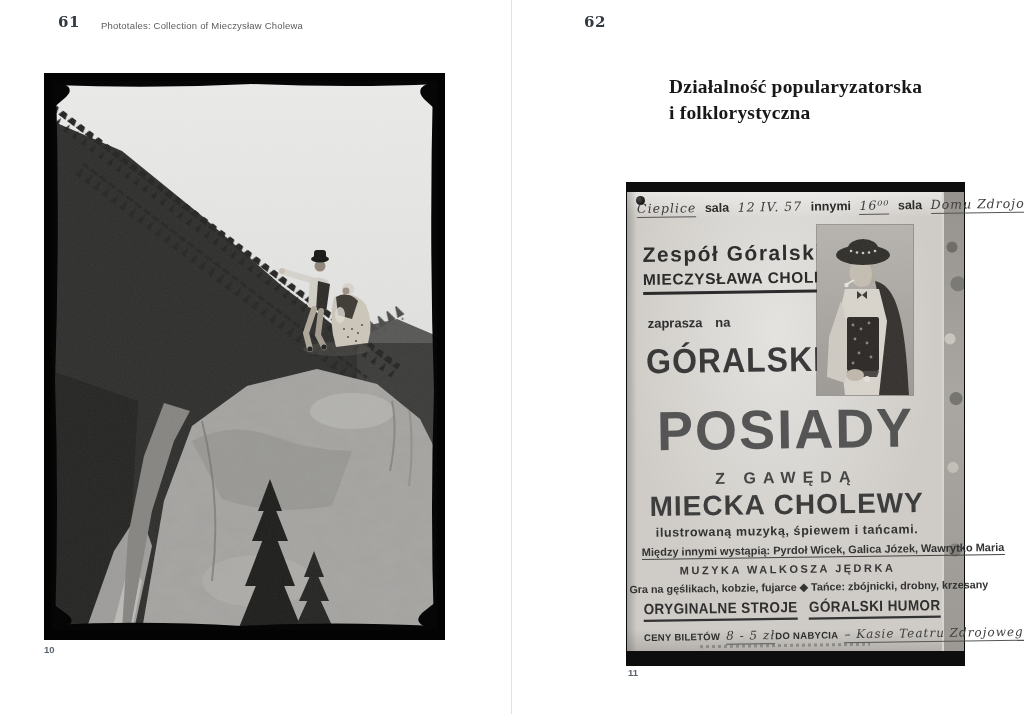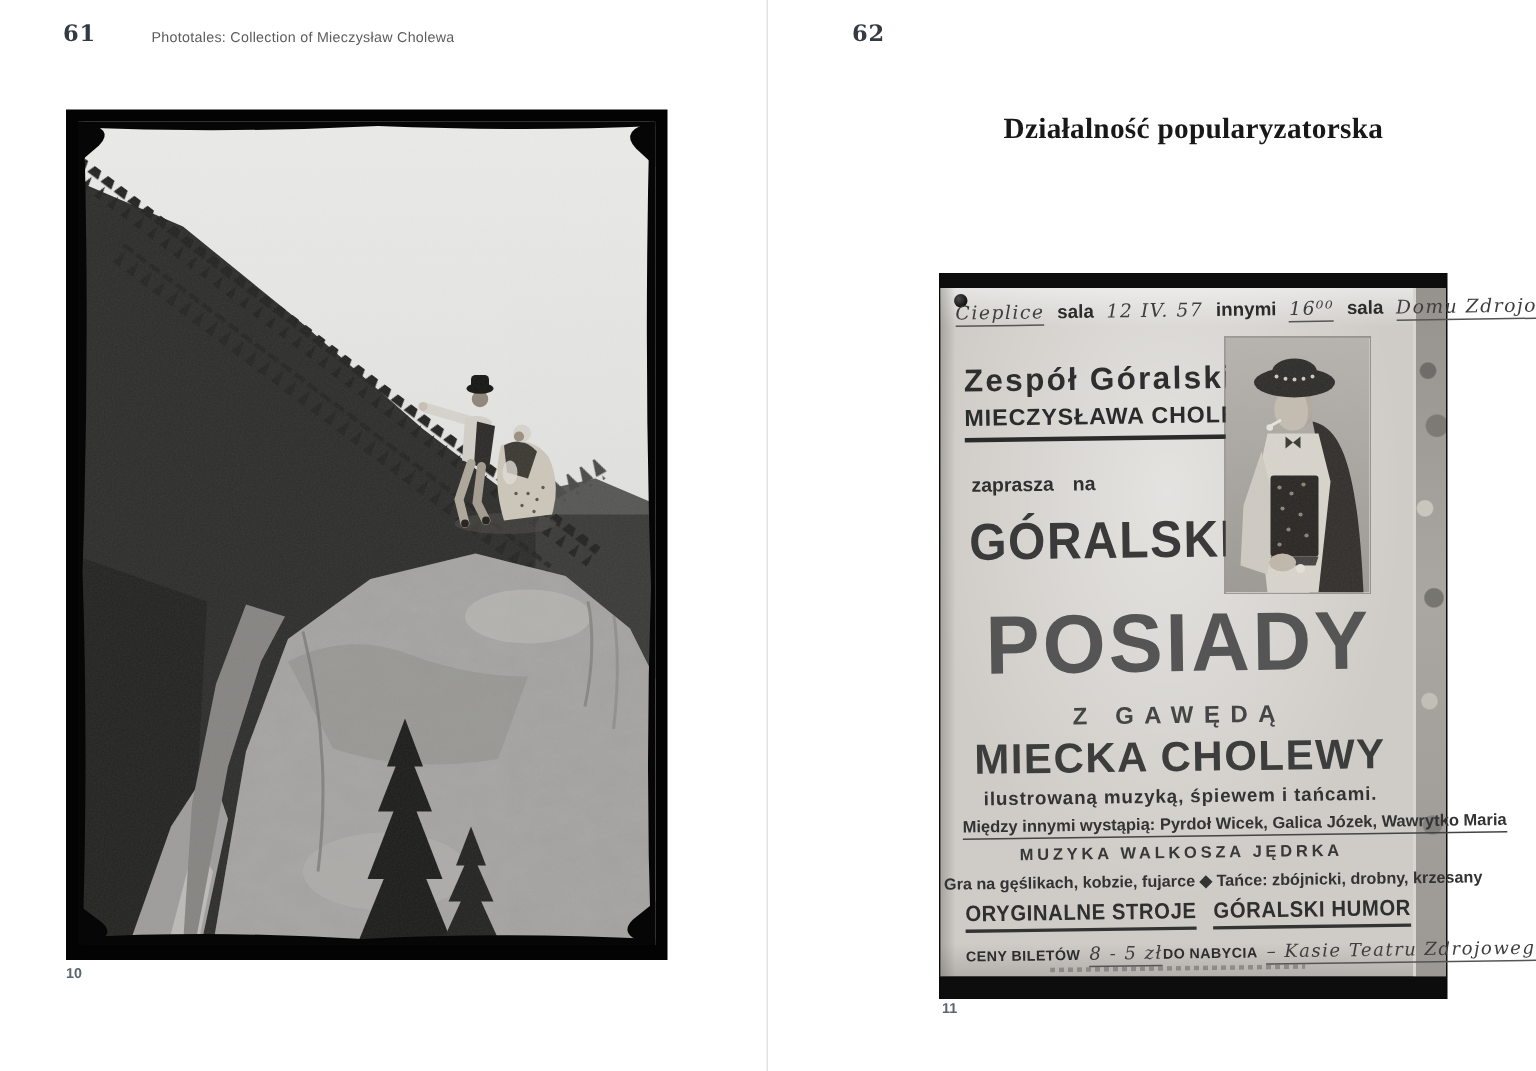--- a/index.html
+++ b/index.html
@@ -2,21 +2,21 @@
 <html><head>
 <meta charset="utf-8">
 <style>
   html,body{margin:0;padding:0;background:#ffffff;}
   body{width:1024px;height:714px;position:relative;overflow:hidden;
        font-family:"Liberation Sans", sans-serif;color:#1f1f1f;}
 
   
   .gutter{position:absolute;left:511px;top:0;width:1px;height:714px;background:#e2e2e2;}
   .pagenum{position:absolute;font-family:"DejaVu Serif", serif;font-weight:700;
-           font-size:15px;color:#343a44;letter-spacing:.5px;}
+           font-size:15px;color:#343a44;letter-spacing:.5px;margin-left:16px;}
   #pn-left{left:42px;top:13px;}
   #pn-right{left:568px;top:13px;}
   .running-header{position:absolute;left:101px;top:20px;font-size:9.5px;color:#5c5c5c;letter-spacing:.2px;}
   .caption{position:absolute;font-size:9.5px;font-weight:700;color:#5a6470;}
   #cap-left{left:44px;top:644px;}
   #cap-right{left:628px;top:667px;}
 
   
   .chapter{position:absolute;left:625px;top:74px;}
   .chapter .pl{font-family:"Liberation Serif", serif;font-weight:700;font-size:19.5px;
@@ -214,20 +214,21 @@
       <path d="M385,549 Q358,544 370,532 L385,520 Z"></path>
     </g>
   </svg>
 </div>
 <div id="cap-left" class="caption">10</div>
 
 <div id="pn-right" class="pagenum">62</div>
 
 <div class="chapter">
   <div class="pl">Działalność popularyzatorska</div>
+  <div class="pl">i folklorystyczna</div>
 </div>
 
 <div class="poster">
   <div class="poster-band-top"></div>
   <div class="poster-body">
     <div class="torn-strip"></div>
     <div class="pin"></div>
 
     <div class="poster-content">
       <div id="p-line1" class="prow">

